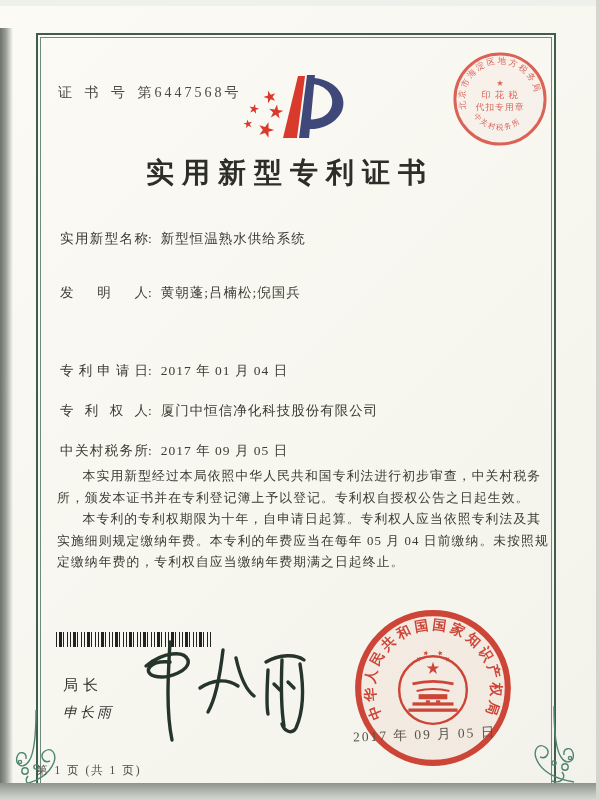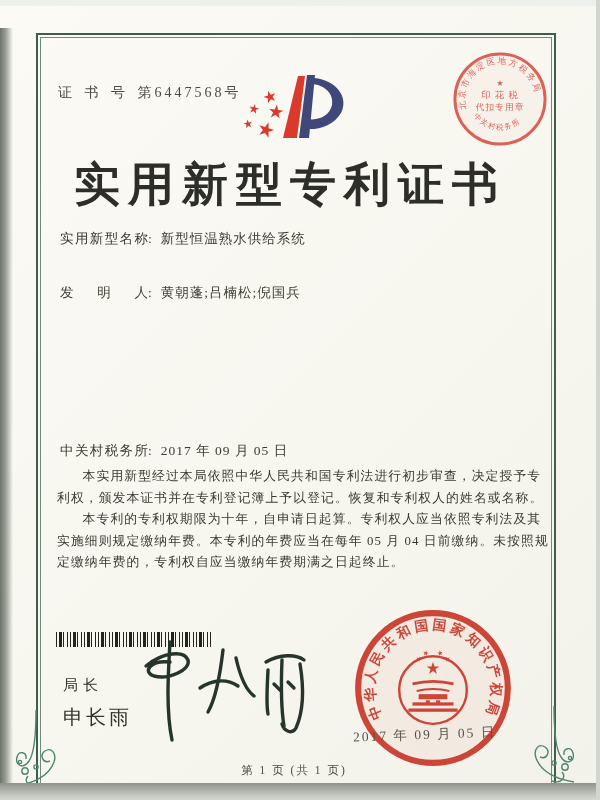--- a/index.html
+++ b/index.html
@@ -28,21 +28,21 @@
     content:"";position:absolute;inset:2px;border:1px solid #6d8a7c;
   }
 
   .cert-no{
     position:absolute;left:58px;top:84px;
     font-size:14px;color:#4a4a42;letter-spacing:3px;word-spacing:3px;
   }
   .logo{position:absolute;left:237px;top:70px;width:140px;height:94px;}
   .title{
     position:absolute;left:36px;top:154px;width:508px;text-align:center;
-    font-size:46px;font-weight:600;color:#2d2d2a;letter-spacing:8px;
+    font-size:28px;font-weight:600;color:#2d2d2a;letter-spacing:8px;
   }
 
   .field{position:absolute;left:60px;font-size:13.5px;color:#3c3c33;white-space:nowrap;}
   .flabel{display:inline-block;width:88px;text-align:justify;text-align-last:justify;}
   .fcolon{display:inline-block;margin-right:9px;}
   .fvalue{letter-spacing:1px;}
 
   .bodytext{
     position:absolute;left:57px;top:466px;width:497px;
     font-size:12.8px;line-height:21.5px;letter-spacing:1.1px;color:#3b3b31;
@@ -52,34 +52,34 @@
   .barcode{
     position:absolute;left:56px;top:632px;width:157px;height:15px;
     background:repeating-linear-gradient(90deg,
       #23231f 0px,#23231f 1.5px,transparent 1.5px,transparent 3px,
       #23231f 3px,#23231f 6px,transparent 6px,transparent 7.5px,
       #23231f 7.5px,#23231f 8.5px,transparent 8.5px,transparent 11.5px,
       #23231f 11.5px,#23231f 12.5px,transparent 12.5px,transparent 14px);
   }
 
   .signer-title{position:absolute;left:63px;top:676px;font-size:15px;letter-spacing:5px;color:#33332c;}
-  .signer-name{position:absolute;left:63px;top:704px;font-size:20px;letter-spacing:3px;color:#33332c;}
+  .signer-name{position:absolute;left:63px;top:704px;font-size:14px;letter-spacing:3px;color:#33332c;font-style:italic;}
   .signature{position:absolute;left:128px;top:636px;width:195px;height:112px;}
 
   .office-seal{position:absolute;left:351px;top:606px;width:164px;height:164px;
     mix-blend-mode:multiply;opacity:.93;}
   .tax-stamp{position:absolute;left:451px;top:50px;width:98px;height:98px;
     mix-blend-mode:multiply;opacity:.88;}
 
   .issue-date{
     position:absolute;left:353px;top:726px;font-size:13.5px;color:#56544a;
     letter-spacing:2px;transform:rotate(-2deg);z-index:6;
   }
   .footer{
-    position:absolute;left:36px;top:763px;width:516px;text-align:center;
+    position:absolute;left:36px;top:763px;width:516px;
     font-size:11.5px;letter-spacing:2px;color:#4c4c44;
   }
   .corner{position:absolute;}
   .corner-bl{left:14px;top:710px;width:64px;height:80px;}
   .corner-br{left:512px;top:702px;width:64px;height:88px;transform:scaleX(-1);}
 </style>
 </head>
 <body>
 
 <div class="paper">
@@ -118,26 +118,32 @@
     <text x="50" y="49" text-anchor="middle" font-size="9.5" fill="#dd5044" letter-spacing="1">印 花 税</text>
     <text x="50" y="61" text-anchor="middle" font-size="9" fill="#dd5044" letter-spacing="1">代扣专用章</text>
   </svg>
 
   <div class="field" style="top:230px">
     <span class="flabel">实用新型名称</span><span class="fcolon">:</span><span class="fvalue">新型恒温熟水供给系统</span>
   </div>
   <div class="field" style="top:284px">
     <span class="flabel">发明人</span><span class="fcolon">:</span><span class="fvalue">黄朝蓬;吕楠松;倪国兵</span>
   </div>
+  <div class="field" style="top:362px">
+    <span class="flabel">专利申请日</span><span class="fcolon">:</span><span class="fvalue">2017 年 01 月 04 日</span>
+  </div>
+  <div class="field" style="top:402px">
+    <span class="flabel">专利权人</span><span class="fcolon">:</span><span class="fvalue">厦门中恒信净化科技股份有限公司</span>
+  </div>
   <div class="field" style="top:442px">
     <span class="flabel">中关村税务所</span><span class="fcolon">:</span><span class="fvalue">2017 年 09 月 05 日</span>
   </div>
 
   <div class="bodytext">
-    <p>本实用新型经过本局依照中华人民共和国专利法进行初步审查，决定授予专利权，颁发本证书并在专利登记簿上予以登记。恢复和专利权人的姓名或名称。</p>
+    <p>本实用新型经过本局依照中华人民共和国专利法进行初步审查，中关村税务所，颁发本证书并在专利登记簿上予以登记。专利权自授权公告之日起生效。</p>
     <p>本专利的专利权期限为十年，自申请日起算。专利权人应当依照专利法及其实施细则规定缴纳年费。本专利的年费应当在每年 05 月 04 日前缴纳。未按照规定缴纳年费的，专利权自应当缴纳年费期满之日起终止。</p>
   </div>
 
   <div class="barcode"></div>
 
   <div class="signer-title">局长</div>
   <div class="signer-name">申长雨</div>
 
   <svg class="signature" viewBox="0 0 195 112">
     <g fill="none" stroke="#26352c" stroke-width="3.4" stroke-linecap="round">

